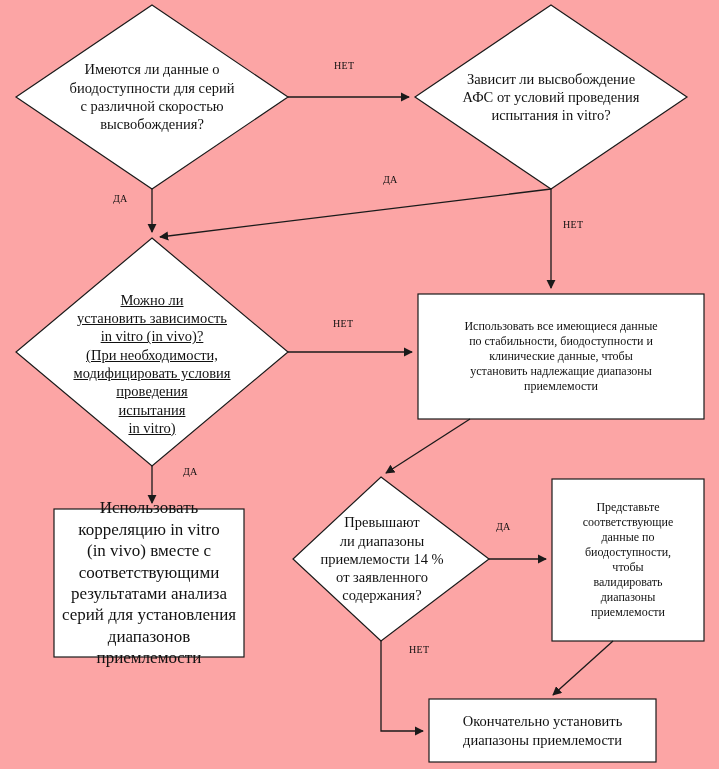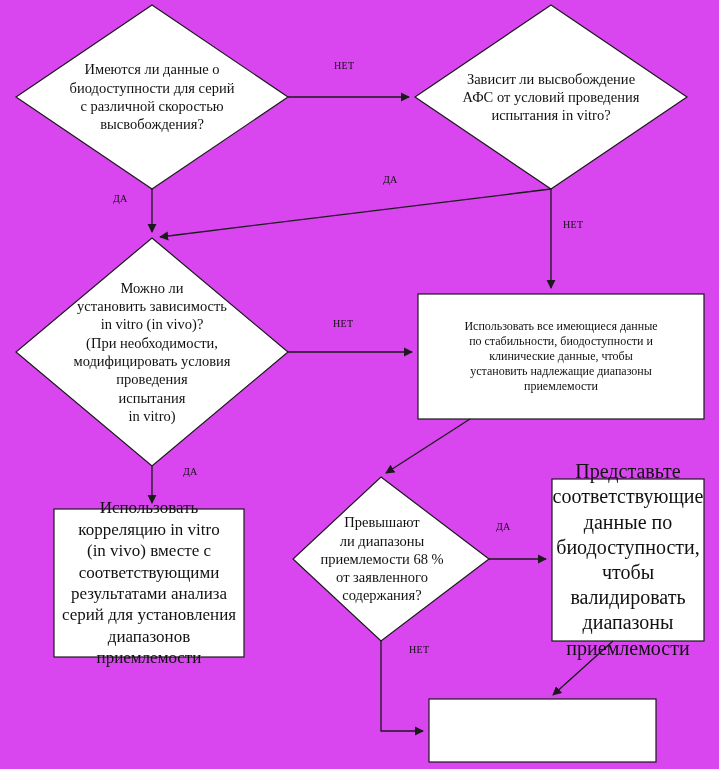--- a/index.html
+++ b/index.html
@@ -4,21 +4,21 @@
 <style>
   html, body {
     margin: 0;
     padding: 0;
     background: #ffffff;
   }
   #canvas {
     position: relative;
     width: 719px;
     height: 769px;
-    background: #d946ef;
+    background: #fca5a5;
     font-family: "Liberation Serif", "DejaVu Serif", serif;
     overflow: hidden;
   }
   svg.layer {
     position: absolute;
     left: 0;
     top: 0;
     width: 719px;
     height: 769px;
     pointer-events: none;
@@ -40,21 +40,21 @@
     font-size: 10px;
     letter-spacing: 0.3px;
     white-space: nowrap;
   }
   .d1 { font-size: 14.5px; }
   .d2 { font-size: 14.5px; }
   .d3 { font-size: 14.5px; }
   .d4 { font-size: 14.5px; }
   .b1 { font-size: 12px; }
   .b2 { font-size: 17px; }
-  .b3 { font-size: 20px; }
+  .b3 { font-size: 12px; }
   .b4 { font-size: 14.5px; }
   .hit {
     position: absolute;
     background: transparent;
   }
 </style>
 </head>
 <body>
 
 <div id="canvas">
@@ -105,32 +105,32 @@
 
   <div class="node-text d1" style="left:36px; top:47px; width:232px; height:100px;">Имеются ли данные о
 биодоступности для серий
 с различной скоростью
 высвобождения?</div>
 
   <div class="node-text d2" style="left:433px; top:58px; width:236px; height:78px;">Зависит ли высвобождение
 АФС от условий проведения
 испытания in vitro?</div>
 
-  <div class="node-text d3" style="left:32px; top:280px; width:240px; height:144px;">Можно ли
+  <div class="node-text d3" style="left:32px; top:292px; width:240px; height:144px;text-decoration:underline;">Можно ли
 установить зависимость
 in vitro (in vivo)?
 (При необходимости,
 модифицировать условия
 проведения
 испытания
 in vitro)</div>
 
   <div class="node-text d4" style="left:294px; top:509px; width:176px; height:100px;">Превышают
 ли диапазоны
-приемлемости 68 %
+приемлемости 14 %
 от заявленного
 содержания?</div>
 
   <div class="node-text b1" style="left:422px; top:298px; width:278px; height:117px;">Использовать все имеющиеся данные
 по стабильности, биодоступности и
 клинические данные, чтобы
 установить надлежащие диапазоны
 приемлемости</div>
 
   <div class="node-text b2" style="left:58px; top:513px; width:182px; height:140px;">Использовать
@@ -144,20 +144,22 @@
 
   <div class="node-text b3" style="left:556px; top:483px; width:144px; height:154px;">Представьте
 соответствующие
 данные по
 биодоступности,
 чтобы
 валидировать
 диапазоны
 приемлемости</div>
 
+  <div class="node-text b4" style="left:433px; top:703px; width:219px; height:55px;">Окончательно установить
+диапазоны приемлемости</div>
 
   <div class="edge-label" style="left:334px; top:60px;">НЕТ</div>
 
   <div class="edge-label" style="left:113px; top:193px;">ДА</div>
 
   <div class="edge-label" style="left:383px; top:174px;">ДА</div>
 
   <div class="edge-label" style="left:563px; top:219px;">НЕТ</div>
 
   <div class="edge-label" style="left:333px; top:318px;">НЕТ</div>

